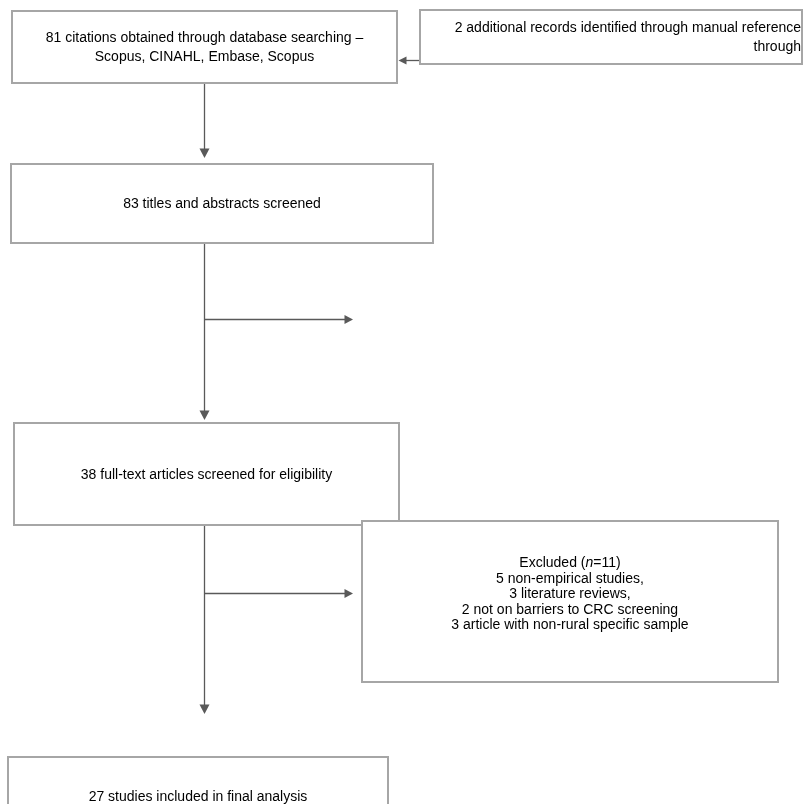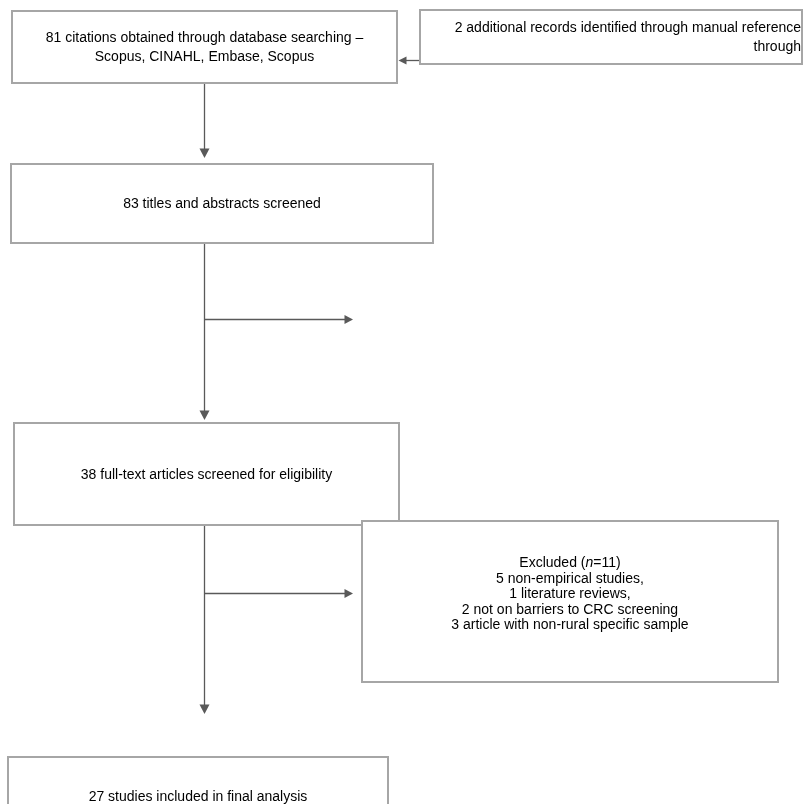--- a/index.html
+++ b/index.html
@@ -102,21 +102,21 @@
   </div>
 
 
   <div class="box box--fulltext">
     <span>38 full-text articles screened for eligibility</span>
   </div>
 
   <div class="box box--excluded2">
     <span class="excl-line"><span>Excluded (</span><span class="italic-n">n</span><span>=11)</span></span>
     <span class="excl-line">5 non-empirical studies,</span>
-    <span class="excl-line">1 literature reviews,</span>
+    <span class="excl-line">3 literature reviews,</span>
     <span class="excl-line">2 not on barriers to CRC screening</span>
     <span class="excl-line">3 article with non-rural specific sample</span>
   </div>
 
   <div class="box box--included">
     <span>27 studies included in final analysis</span>
   </div>
 
 </div>
 

